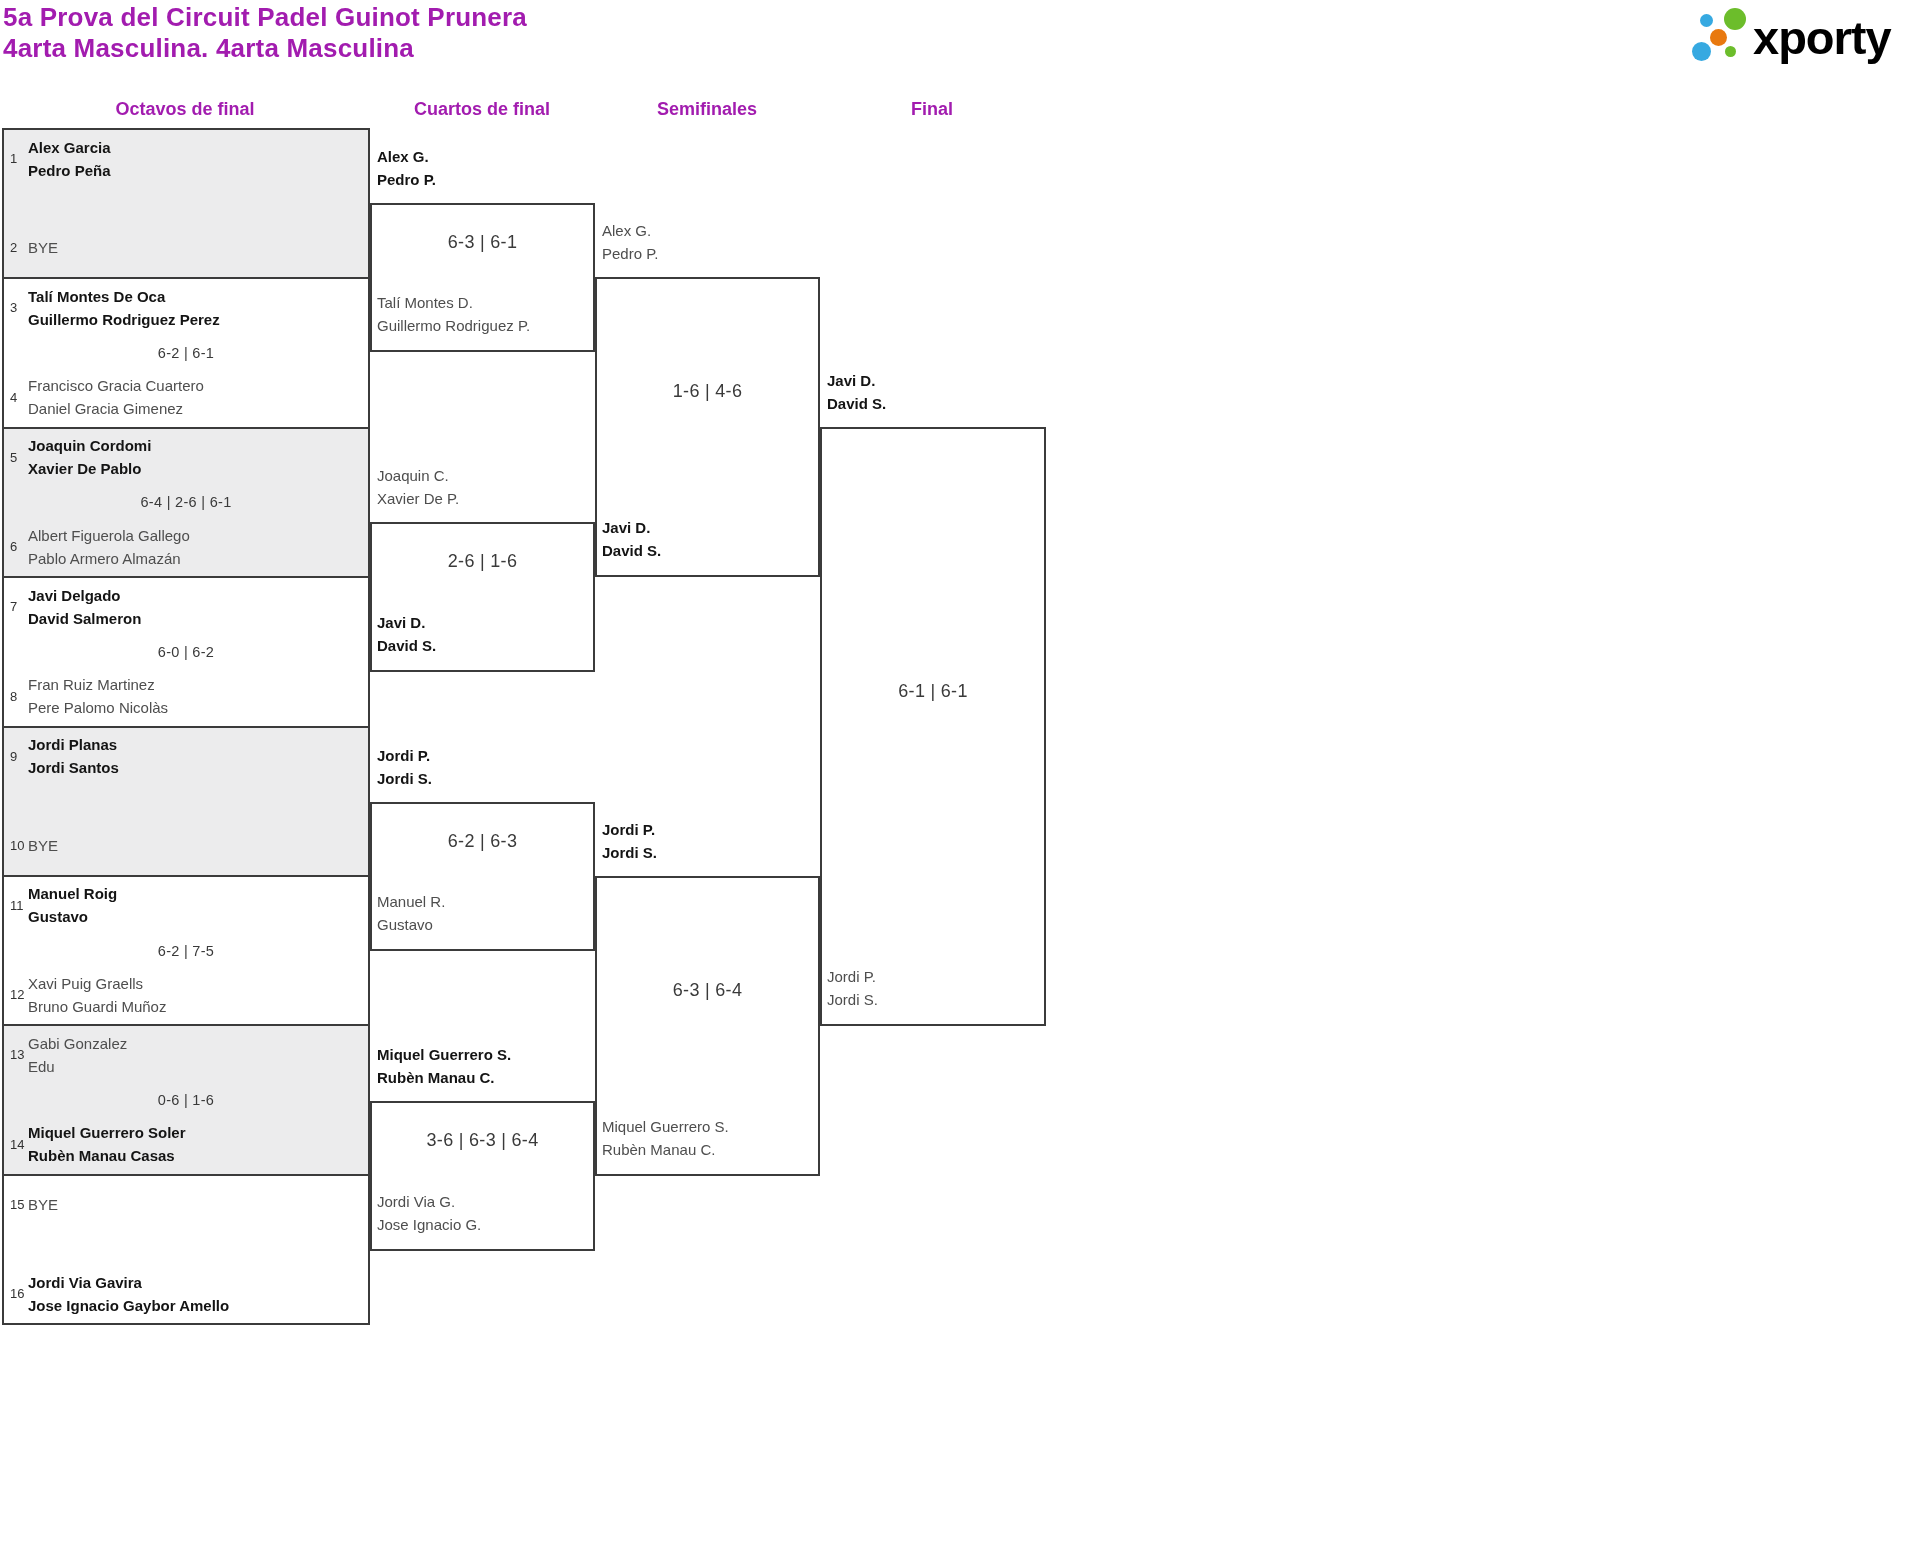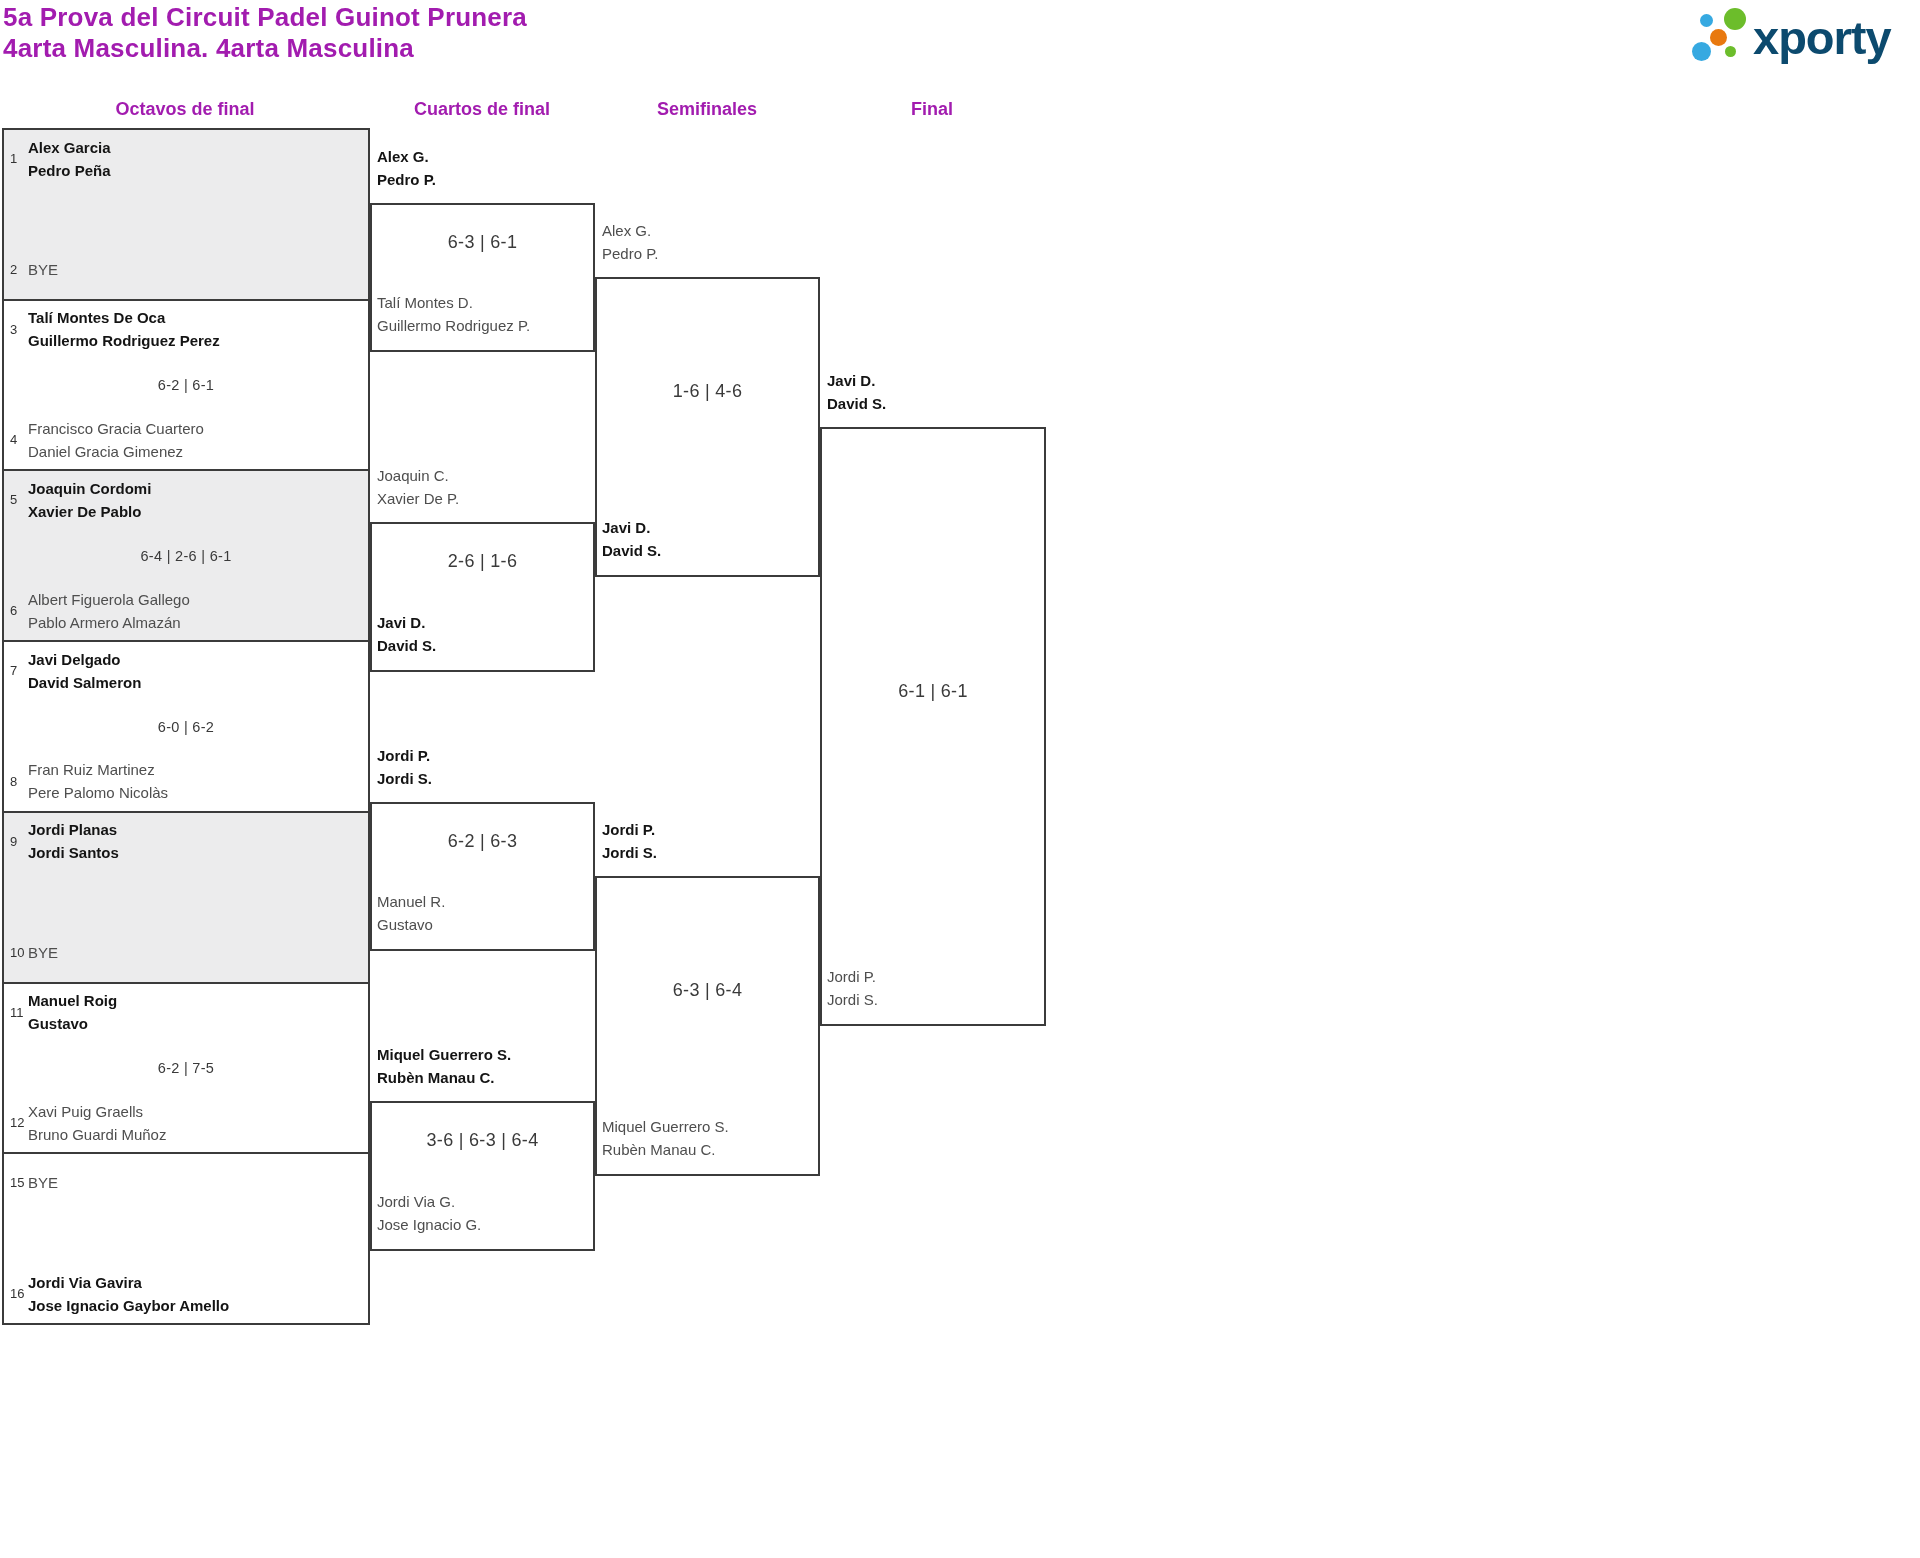--- a/index.html
+++ b/index.html
@@ -58,21 +58,21 @@
     <div>5a Prova del Circuit Padel Guinot Prunera</div>
     <div>4arta Masculina. 4arta Masculina</div>
   </div>
 
   <div class="logo">
     <span class="dot" style="left: 20px; top: 10px; width: 13px; height: 13px; background: rgb(54, 169, 225);"></span>
     <span class="dot" style="left: 44px; top: 4px; width: 22px; height: 22px; background: rgb(108, 189, 43);"></span>
     <span class="dot" style="left: 30px; top: 25px; width: 17px; height: 17px; background: rgb(232, 121, 15);"></span>
     <span class="dot" style="left: 12px; top: 38px; width: 19px; height: 19px; background: rgb(54, 169, 225);"></span>
     <span class="dot" style="left: 45px; top: 42px; width: 11px; height: 11px; background: rgb(108, 189, 43);"></span>
-    <span class="word" style="color: #0c4a6e;">xporty</span>
+    <span class="word" style="color: #000000;">xporty</span>
   </div>
 
   <div class="col-header" style="left:185px;">Octavos de final</div>
   <div class="col-header" style="left:482px;">Cuartos de final</div>
   <div class="col-header" style="left:707px;">Semifinales</div>
   <div class="col-header" style="left:932px;">Final</div>
 
   <div class="round1">
 
     <div class="r1match shaded">
@@ -172,20 +172,37 @@
       <div class="score">6-2 | 7-5</div>
       <div class="slot bot">
         <span class="seed">12</span>
         <span class="names">
           <span class="nl">Xavi Puig Graells</span>
           <span class="nl">Bruno Guardi Muñoz</span>
         </span>
       </div>
     </div>
 
+    <div class="r1match shaded">
+      <div class="slot top">
+        <span class="seed">13</span>
+        <span class="names">
+          <span class="nl">Gabi Gonzalez</span>
+          <span class="nl">Edu</span>
+        </span>
+      </div>
+      <div class="score">0-6 | 1-6</div>
+      <div class="slot bot">
+        <span class="seed">14</span>
+        <span class="names win">
+          <span class="nl">Miquel Guerrero Soler</span>
+          <span class="nl">Rubèn Manau Casas</span>
+        </span>
+      </div>
+    </div>
 
     <div class="r1match">
       <div class="slot top">
         <span class="seed">15</span>
         <span class="names">
           <span class="nl">BYE</span>
         </span>
       </div>
       <div class="slot bot">
         <span class="seed">16</span>

